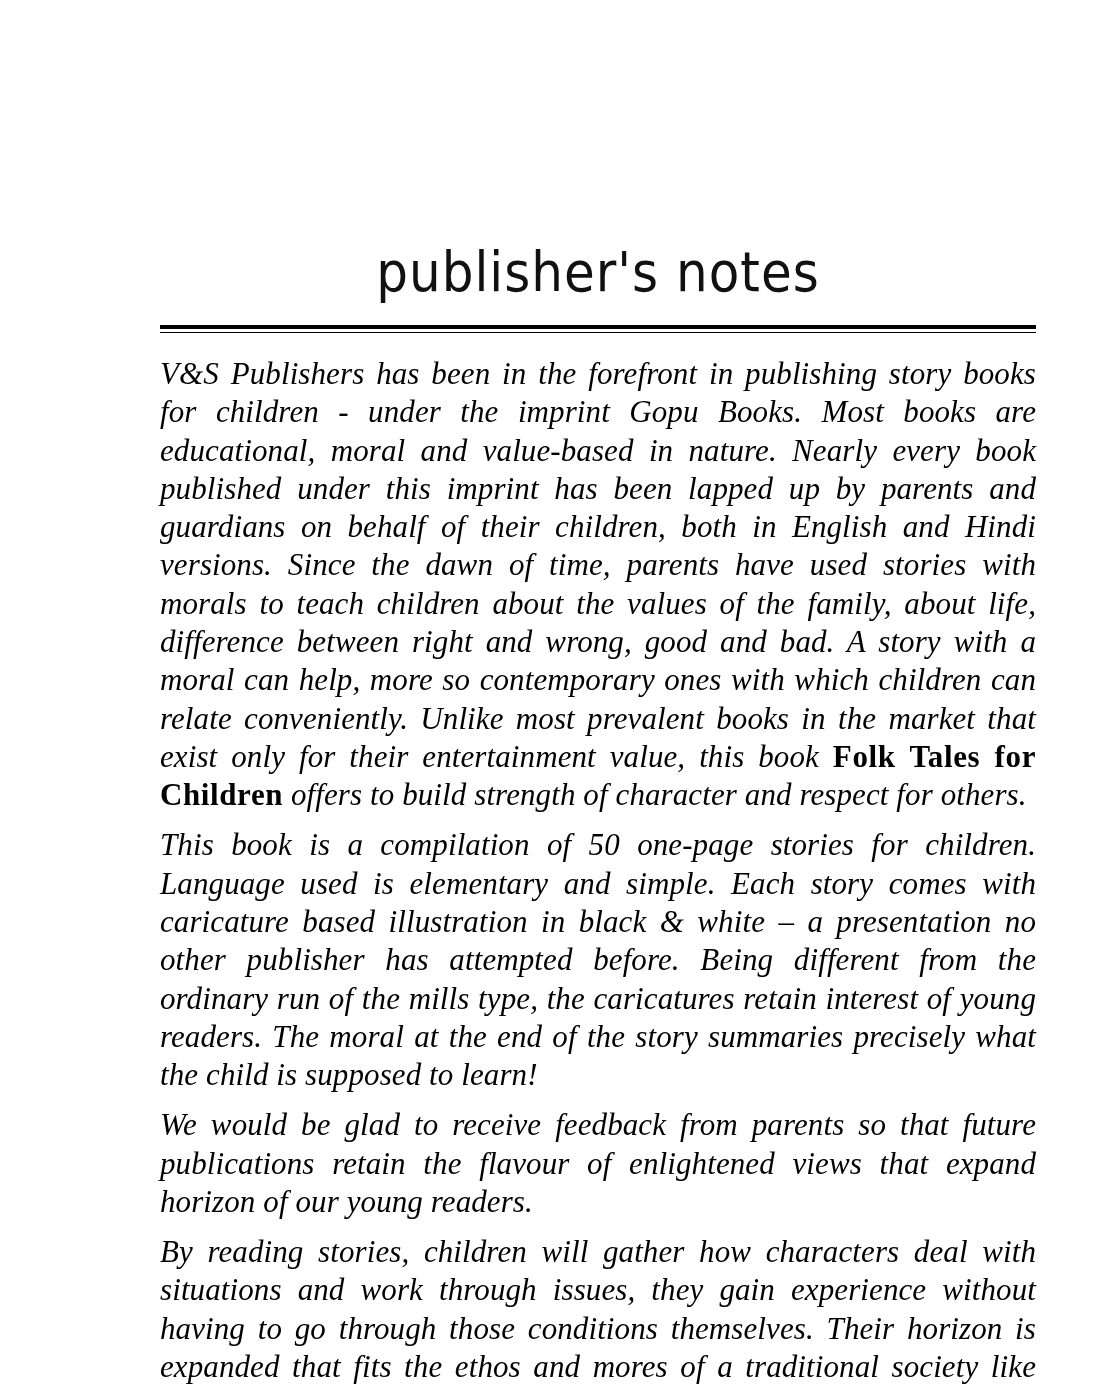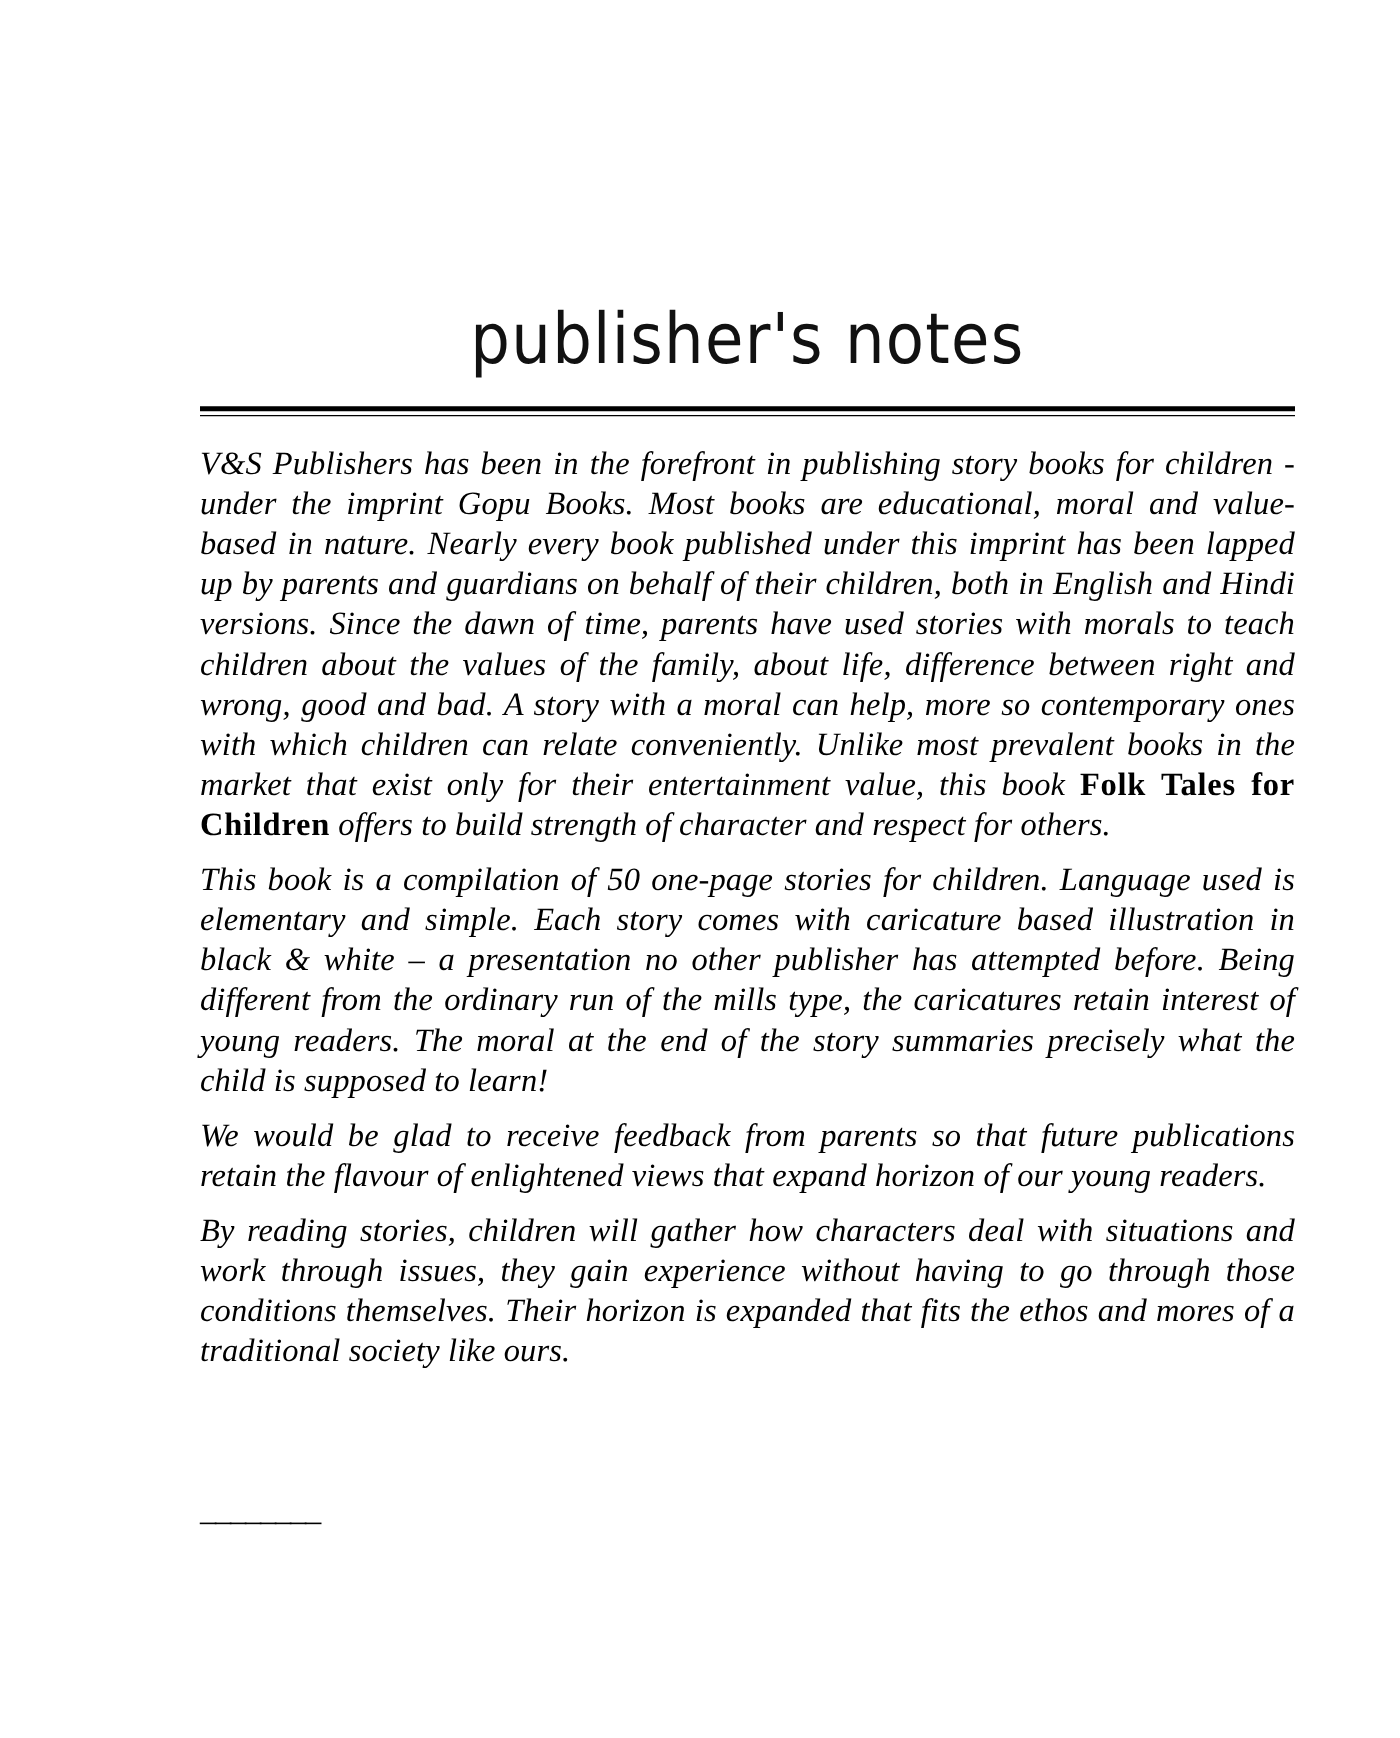--- a/index.html
+++ b/index.html
@@ -53,21 +53,21 @@
   }
   .rule-thin {
     height: 1px;
     background: #000000;
     width: 100%;
     margin-top: 3px;
   }
   p.para {
     font-family: "Liberation Serif", serif;
     font-style: italic;
-    font-size: 26px;
+    font-size: 31px;
     line-height: 1.235;
     text-align: justify;
     text-justify: inter-word;
     margin: 0 0 12px 0;
     color: #000000;
     letter-spacing: 0.1px;
   }
   p.para:last-of-type {
     margin-bottom: 0;
   }

